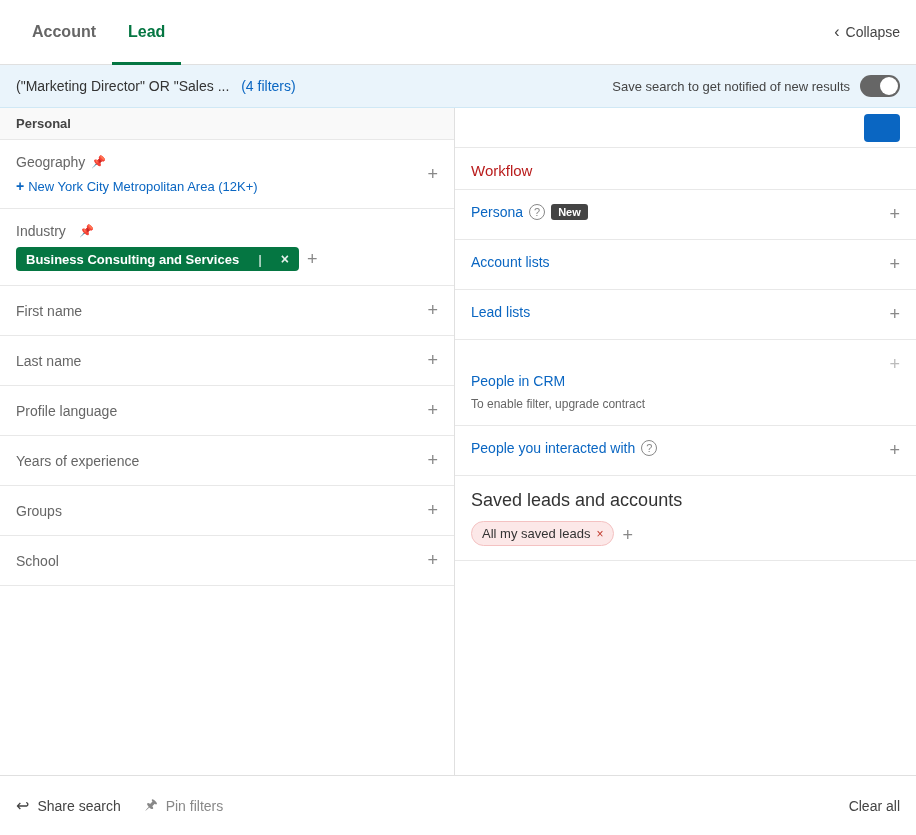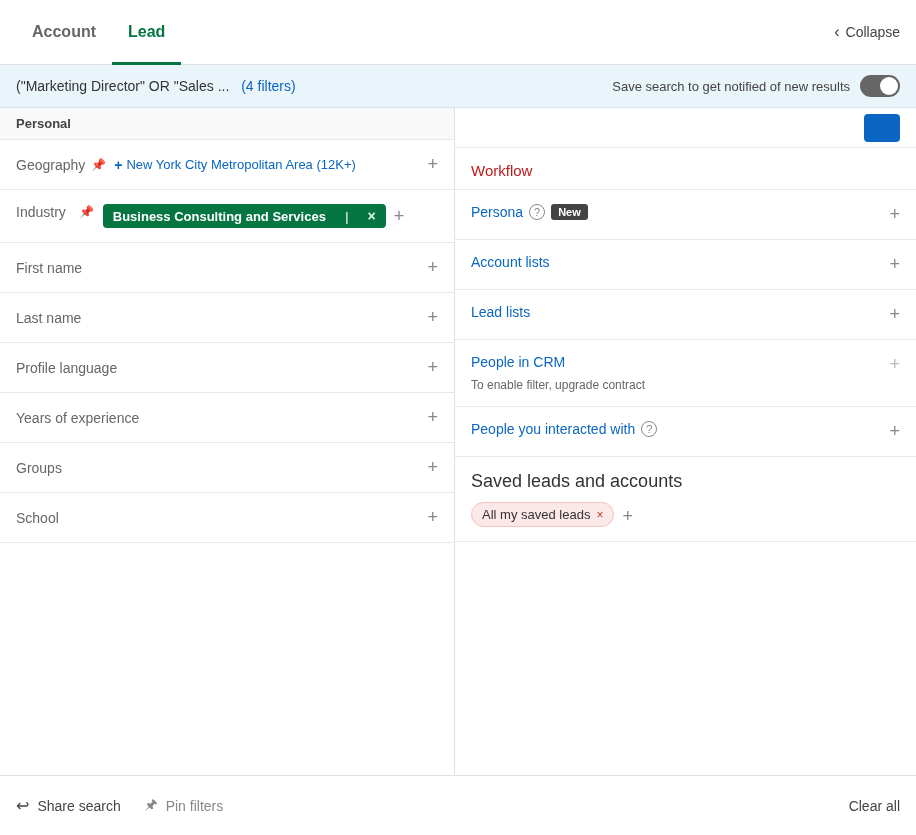--- a/index.html
+++ b/index.html
@@ -163,21 +163,21 @@
 
     .filter-label {
       color: #666;
       font-size: 14px;
       display: flex;
       align-items: center;
       gap: 6px;
     }
 
     .filter-label.with-content {
-      flex-direction: row;
+      flex-direction: column;
       align-items: flex-start;
       gap: 8px;
     }
 
     .pin-icon {
       color: #888;
       font-size: 12px;
     }
 
     .add-icon {
@@ -407,20 +407,21 @@
       height: 28px;
       background: #0a66c2;
       border-radius: 4px;
     }
 
     .workflow-row-crm {
       display: flex;
       flex-direction: column;
       flex: 1;
       gap: 4px;
+      margin-top: 19px;
     }
   </style>
 </head>
 <body>
 
 <div class="main-container">
 
   <div class="tabs-header">
     <div class="tab-item">
       <span>Account</span>

